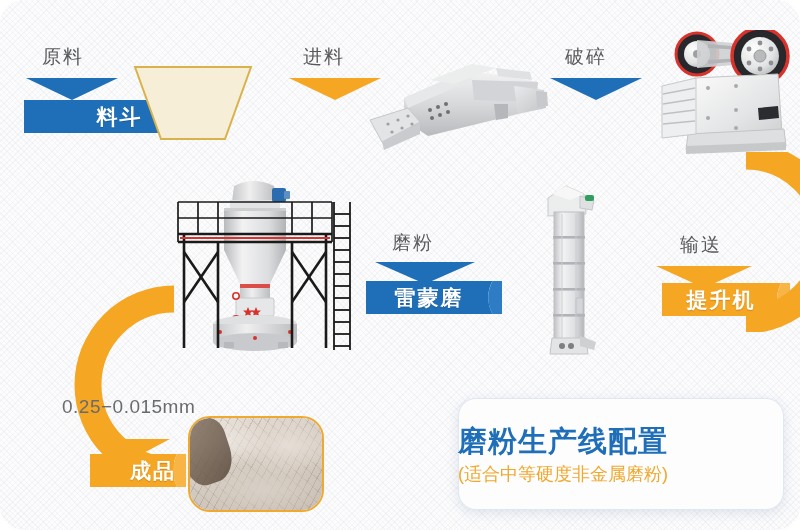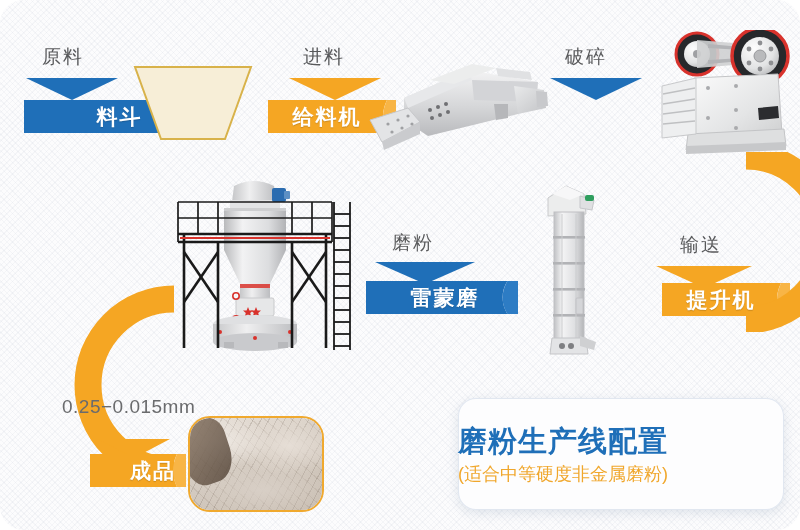--- a/index.html
+++ b/index.html
@@ -188,27 +188,20 @@
   </div>
 
   <div class="stage-label" style="left:303px; top:44px;">进料</div>
 
   <div class="chevron" style="left:289px; top:74px;">
     <svg width="92" height="26" viewBox="0 0 92 26">
       <path d="M0 4 L92 4 L46 26 Z" fill="#f5a623"></path>
     </svg>
   </div>
 
-  <div class="ribbon" style="left:268px; top:100px; width:128px;">
-    <svg class="ribbon-bg" viewBox="0 0 128 33" preserveAspectRatio="none">
-      <path d="M0 0 H119 q-8 16 0 33 H0 Z" fill="#f5a623"></path>
-      <path d="M119 0 H128 V33 H119 q-8 -16 0 -33 Z" fill="#f8b546"></path>
-    </svg>
-    <span class="ribbon-text">给料机</span>
-  </div>
 
   <div class="machine" style="left:368px; top:58px; width:180px; height:92px;">
     <svg width="180" height="92" viewBox="0 0 180 92">
       <defs>
         <linearGradient id="gMetal" x1="0" y1="0" x2="0" y2="1">
           <stop offset="0%" stop-color="#f3f3f4"></stop>
           <stop offset="55%" stop-color="#d6d7d9"></stop>
           <stop offset="100%" stop-color="#b9babd"></stop>
         </linearGradient>
         <linearGradient id="gMetal2" x1="0" y1="0" x2="1" y2="1">
@@ -322,21 +315,21 @@
   </div>
 
   <div class="stage-label" style="left:392px; top:230px;">磨粉</div>
 
   <div class="chevron" style="left:375px; top:258px;">
     <svg width="100" height="26" viewBox="0 0 100 26">
       <path d="M0 4 L100 4 L50 26 Z" fill="#1f6fb8"></path>
     </svg>
   </div>
 
-  <div class="ribbon" style="left:366px; top:281px; width:136px;padding-left:16px;">
+  <div class="ribbon" style="left:366px; top:281px; width:136px;">
     <svg class="ribbon-bg" viewBox="0 0 128 33" preserveAspectRatio="none">
       <path d="M0 0 H119 q-8 16 0 33 H0 Z" fill="#1f6fb8"></path>
       <path d="M119 0 H128 V33 H119 q-8 -16 0 -33 Z" fill="#2d7cc4"></path>
     </svg>
     <span class="ribbon-text">雷蒙磨</span>
   </div>
 
   <div class="machine" style="left:168px; top:172px; width:190px; height:180px;">
     <svg width="190" height="180" viewBox="0 0 190 180">
       <defs>

